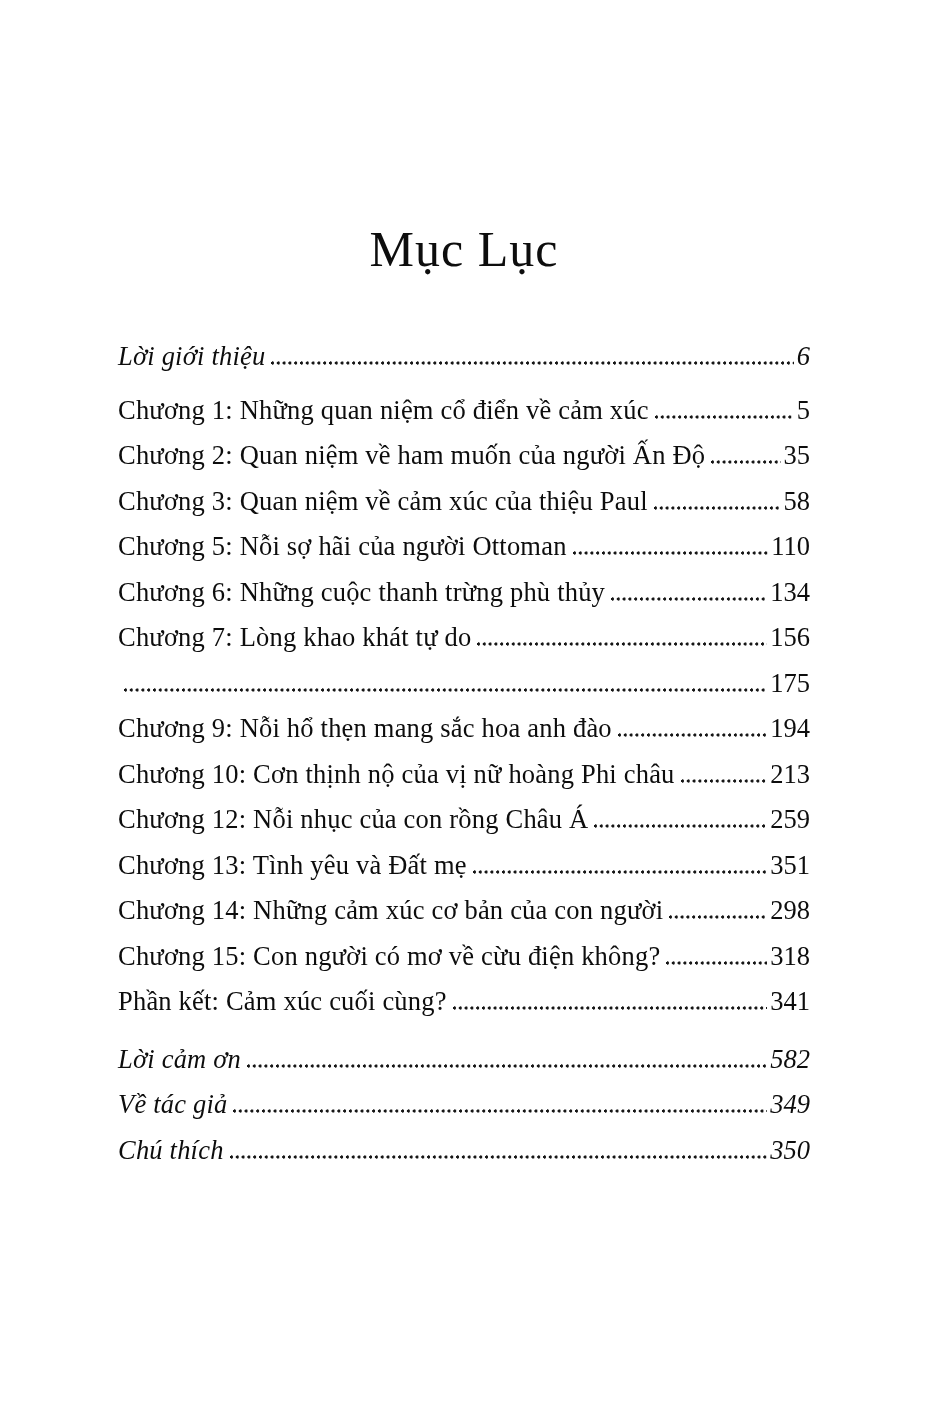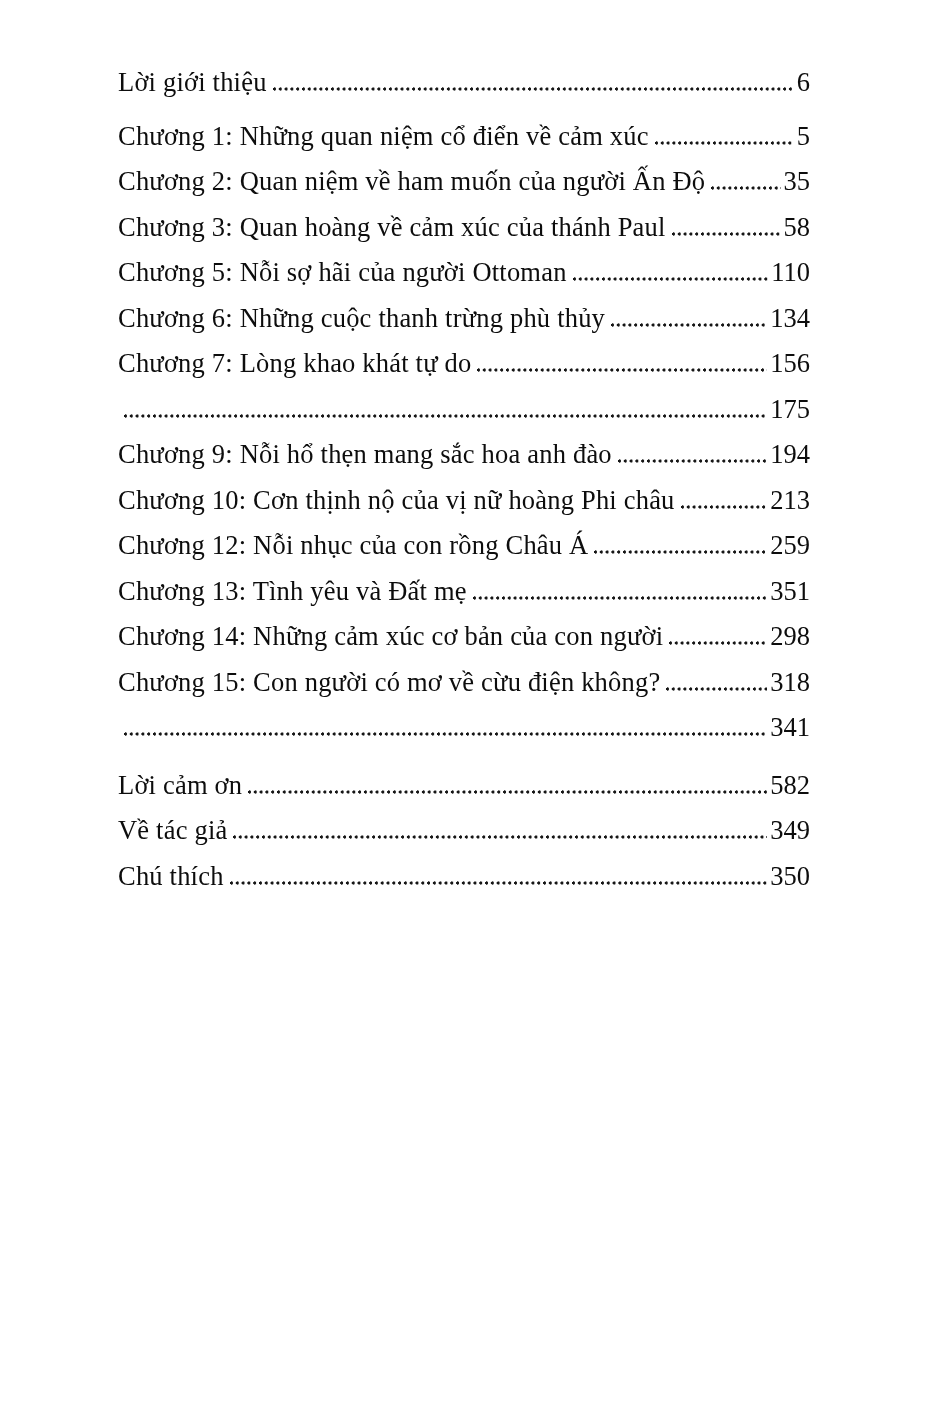--- a/index.html
+++ b/index.html
@@ -39,20 +39,21 @@
     line-height: 45.5px;
     white-space: nowrap;
   }
   .row-front {
     margin-bottom: 8px;
   }
   .back-section {
     margin-top: 12px;
   }
   .it {
+    font-style: italic;
   }
   .lbl {
     white-space: nowrap;
     letter-spacing: 0.2px;
   }
   .leader {
     flex: 1 1 auto;
     min-width: 18px;
     height: 4px;
     margin: 0 3px 0 6px;
@@ -63,20 +64,21 @@
   }
   .pg {
     white-space: nowrap;
   }
 </style>
 </head>
 <body>
 
 <div class="page">
 
+  <h1 class="title">Mục Lục</h1>
 
   <div class="toc">
 
     <div class="row row-front it">
       <span class="lbl">Lời giới thiệu</span>
       <span class="leader"></span>
       <span class="pg">6</span>
     </div>
 
     <div class="chapter-section">
@@ -84,21 +86,21 @@
         <span class="lbl">Chương 1: Những quan niệm cổ điển về cảm xúc</span>
         <span class="leader"></span>
         <span class="pg">5</span>
       </div>
       <div class="row">
         <span class="lbl">Chương 2: Quan niệm về ham muốn của người Ấn Độ</span>
         <span class="leader"></span>
         <span class="pg">35</span>
       </div>
       <div class="row">
-        <span class="lbl">Chương 3: Quan hoàng về cảm xúc của thánh Paul</span>
+        <span class="lbl">Chương 3: Quan niệm về cảm xúc của thiệu Paul</span>
         <span class="leader"></span>
         <span class="pg">58</span>
       </div>
       <div class="row">
         <span class="lbl">Chương 5: Nỗi sợ hãi của người Ottoman</span>
         <span class="leader"></span>
         <span class="pg">110</span>
       </div>
       <div class="row">
         <span class="lbl">Chương 6: Những cuộc thanh trừng phù thủy</span>
@@ -138,20 +140,21 @@
         <span class="lbl">Chương 14: Những cảm xúc cơ bản của con người</span>
         <span class="leader"></span>
         <span class="pg">298</span>
       </div>
       <div class="row">
         <span class="lbl">Chương 15: Con người có mơ về cừu điện không?</span>
         <span class="leader"></span>
         <span class="pg">318</span>
       </div>
       <div class="row">
+        <span class="lbl">Phần kết: Cảm xúc cuối cùng?</span>
         <span class="leader"></span>
         <span class="pg">341</span>
       </div>
     </div>
 
     <div class="back-section">
       <div class="row it">
         <span class="lbl">Lời cảm ơn</span>
         <span class="leader"></span>
         <span class="pg">582</span>

